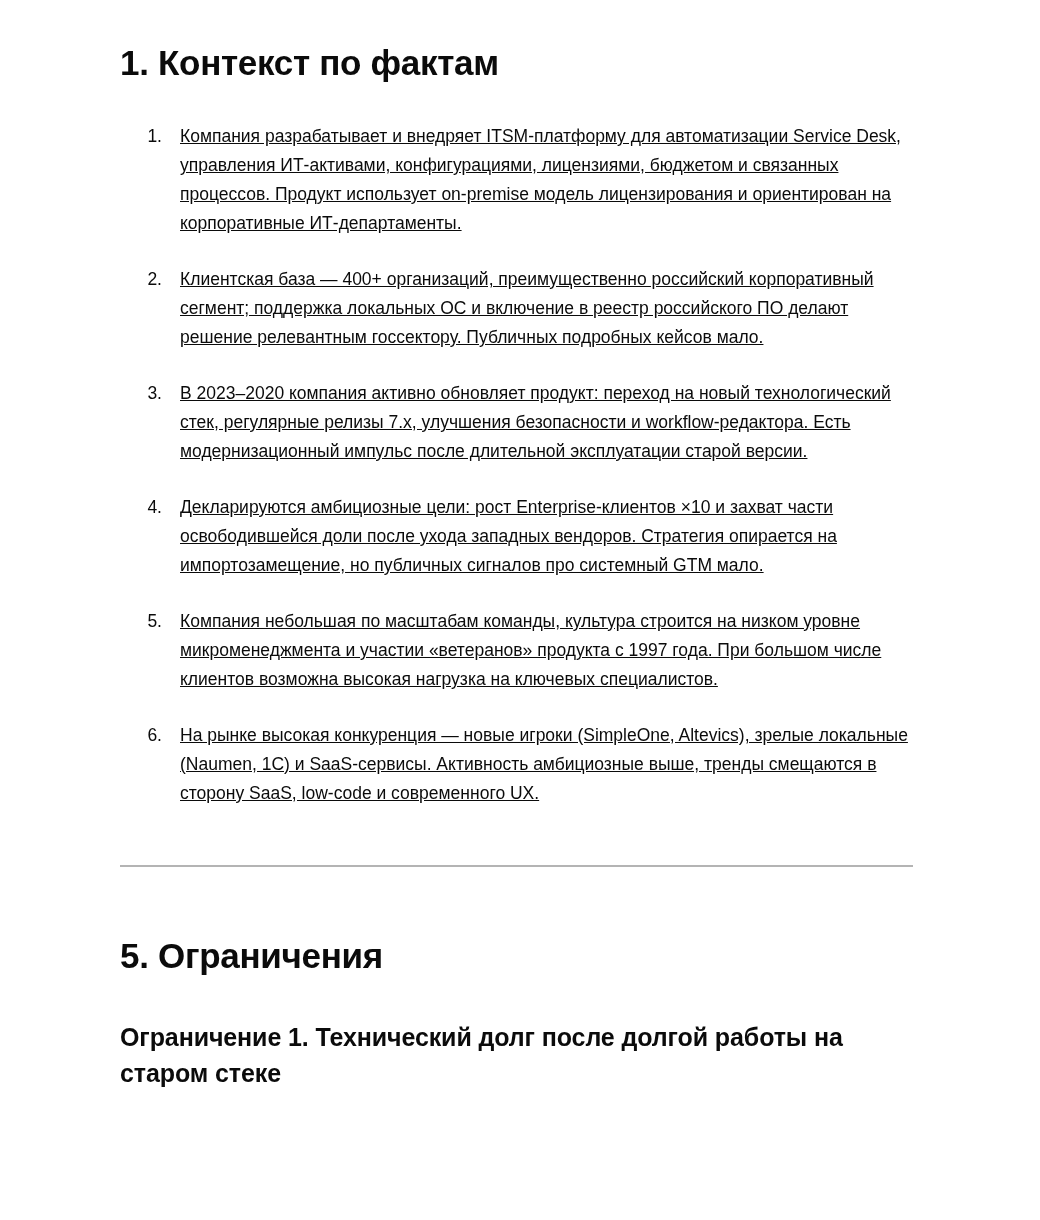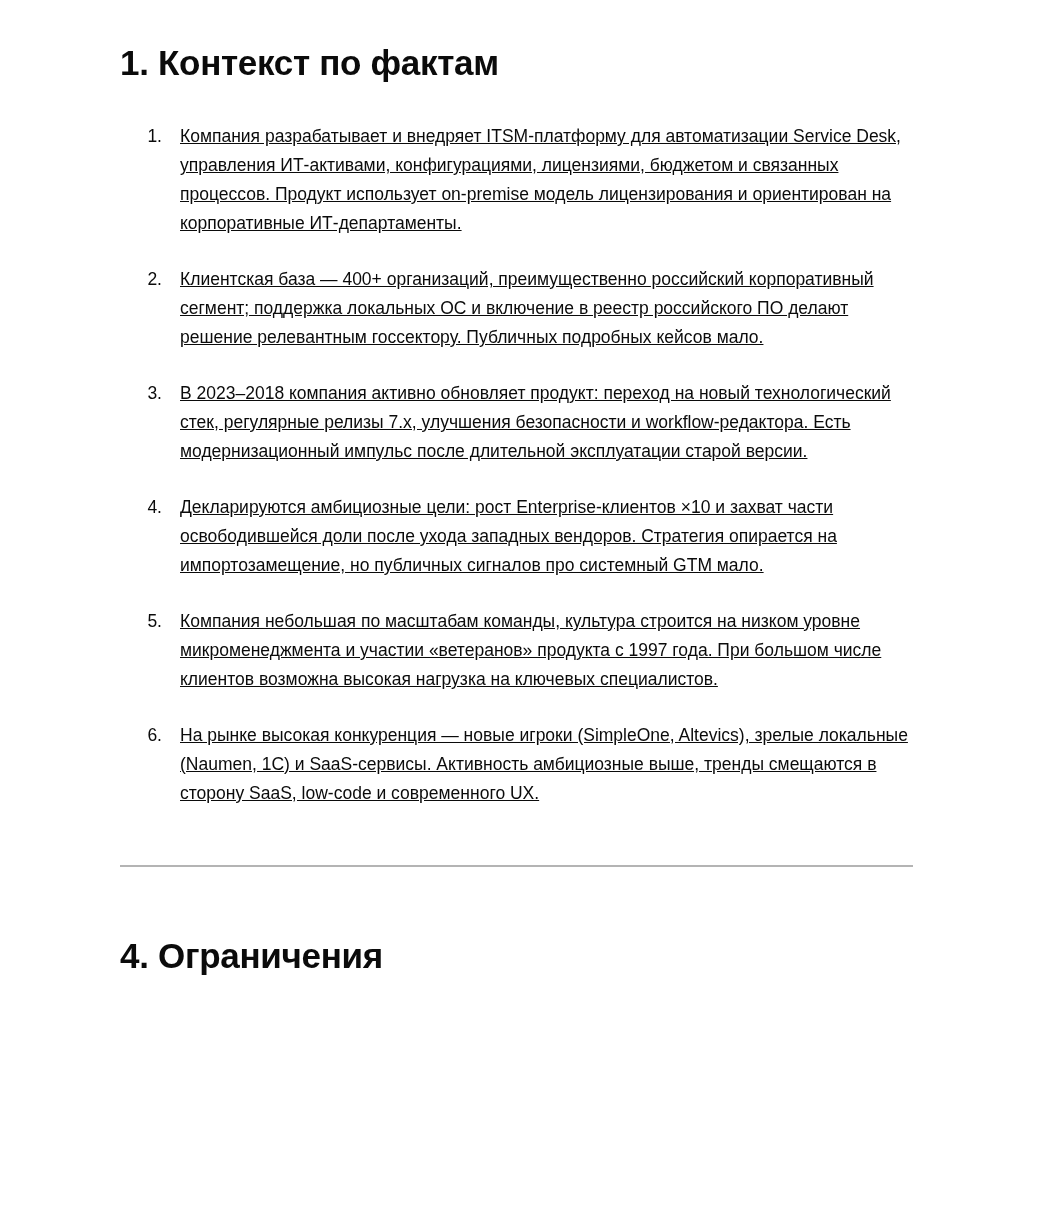--- a/index.html
+++ b/index.html
@@ -117,21 +117,21 @@
         <li class="list-item">
           <span class="list-marker">1.</span>
           <span class="item-text">Компания разрабатывает и внедряет ITSM-платформу для автоматизации Service Desk, управления ИТ-активами, конфигурациями, лицензиями, бюджетом и связанных процессов. Продукт использует on-premise модель лицензирования и ориентирован на корпоративные ИТ-департаменты.</span>
         </li>
         <li class="list-item">
           <span class="list-marker">2.</span>
           <span class="item-text">Клиентская база — 400+ организаций, преимущественно российский корпоративный сегмент; поддержка локальных ОС и включение в реестр российского ПО делают решение релевантным госсектору. Публичных подробных кейсов мало.</span>
         </li>
         <li class="list-item">
           <span class="list-marker">3.</span>
-          <span class="item-text">В 2023–2018 компания активно обновляет продукт: переход на новый технологический стек, регулярные релизы 7.x, улучшения безопасности и workflow-редактора. Есть модернизационный импульс после длительной эксплуатации старой версии.</span>
+          <span class="item-text">В 2023–2020 компания активно обновляет продукт: переход на новый технологический стек, регулярные релизы 7.x, улучшения безопасности и workflow-редактора. Есть модернизационный импульс после длительной эксплуатации старой версии.</span>
         </li>
         <li class="list-item">
           <span class="list-marker">4.</span>
           <span class="item-text">Декларируются амбициозные цели: рост Enterprise-клиентов ×10 и захват части освободившейся доли после ухода западных вендоров. Стратегия опирается на импортозамещение, но публичных сигналов про системный GTM мало.</span>
         </li>
         <li class="list-item">
           <span class="list-marker">5.</span>
           <span class="item-text">Компания небольшая по масштабам команды, культура строится на низком уровне микроменеджмента и участии «ветеранов» продукта с 1997 года. При большом числе клиентов возможна высокая нагрузка на ключевых специалистов.</span>
         </li>
         <li class="list-item">
@@ -139,18 +139,21 @@
           <span class="item-text">На рынке высокая конкуренция — новые игроки (SimpleOne, Altevics), зрелые локальные (Naumen, 1С) и SaaS-сервисы. Активность амбициозные выше, тренды смещаются в сторону SaaS, low-code и современного UX.</span>
         </li>
       </ol>
     </section>
 
     <div class="divider-wrap">
       <hr class="divider">
     </div>
 
     <section class="section-2">
-      <h2 class="h2">4. Ограничения</h2>
+      <h2 class="h2">5. Ограничения</h2>
 
+      <div class="h3-wrap">
+        <h3 class="h3">Ограничение 1. Технический долг после долгой работы на старом стеке</h3>
+      </div>
     </section>
 
   </div>
 </div>
 
 </body></html>

